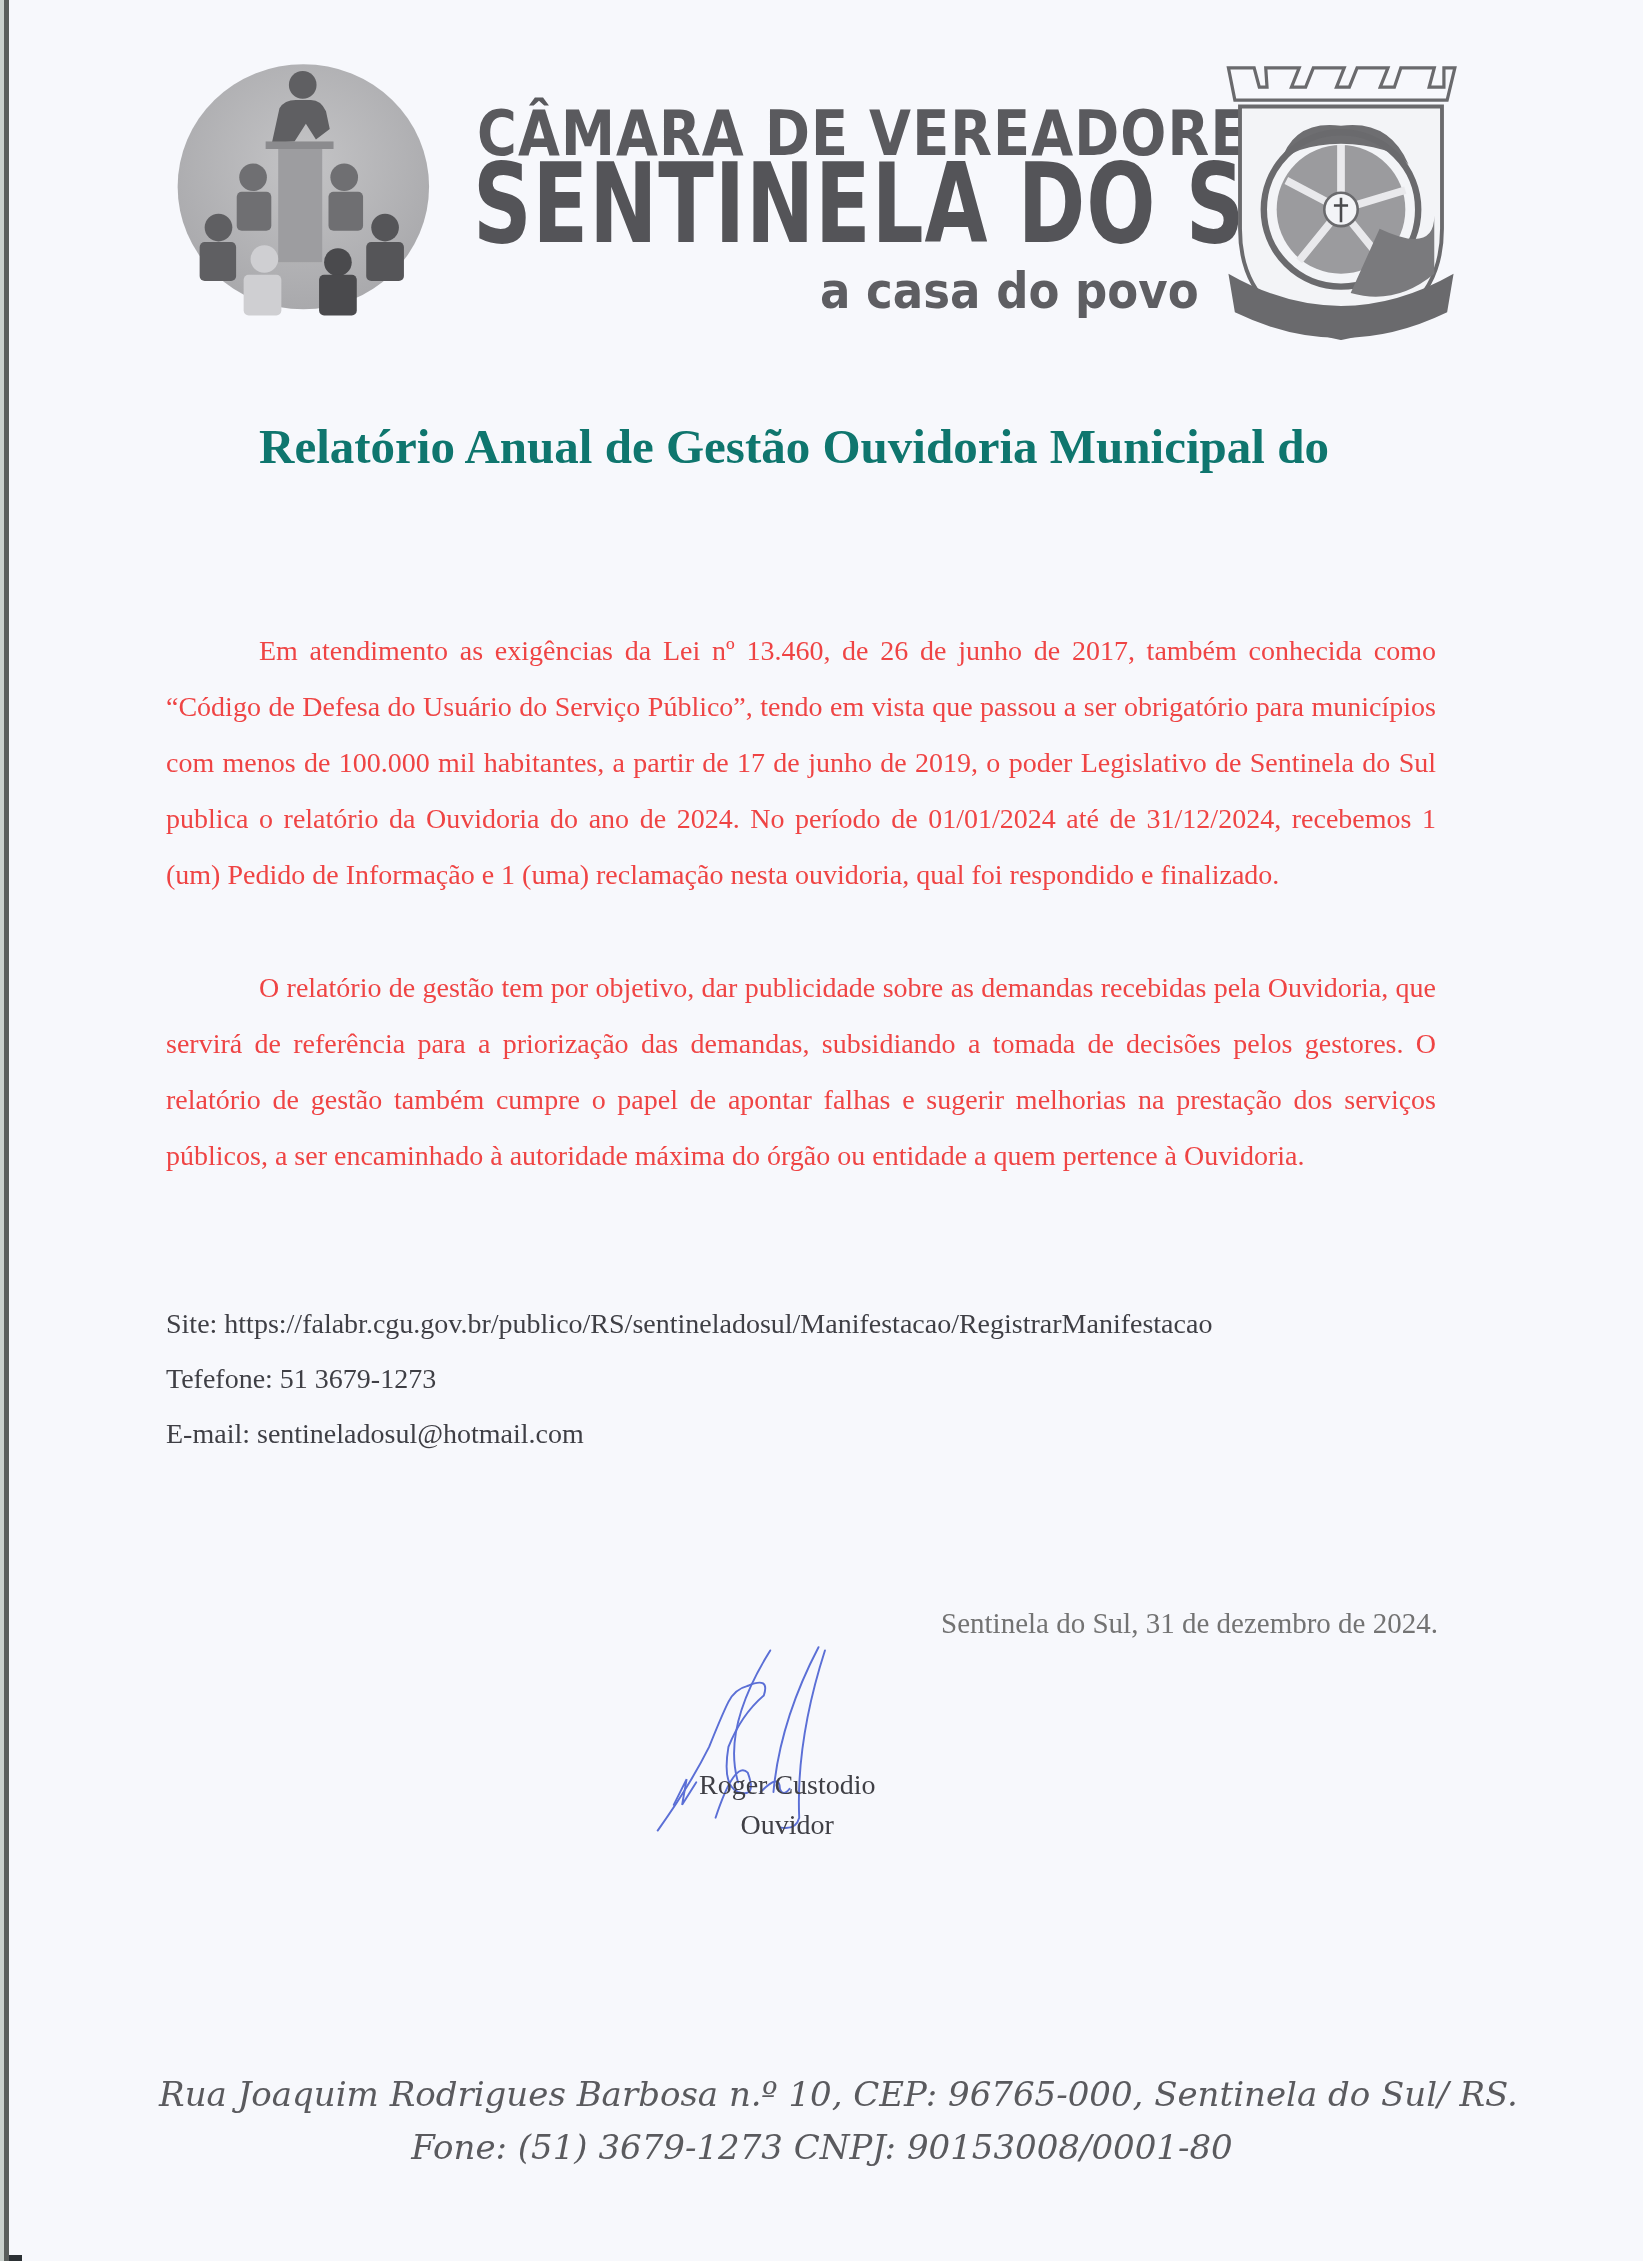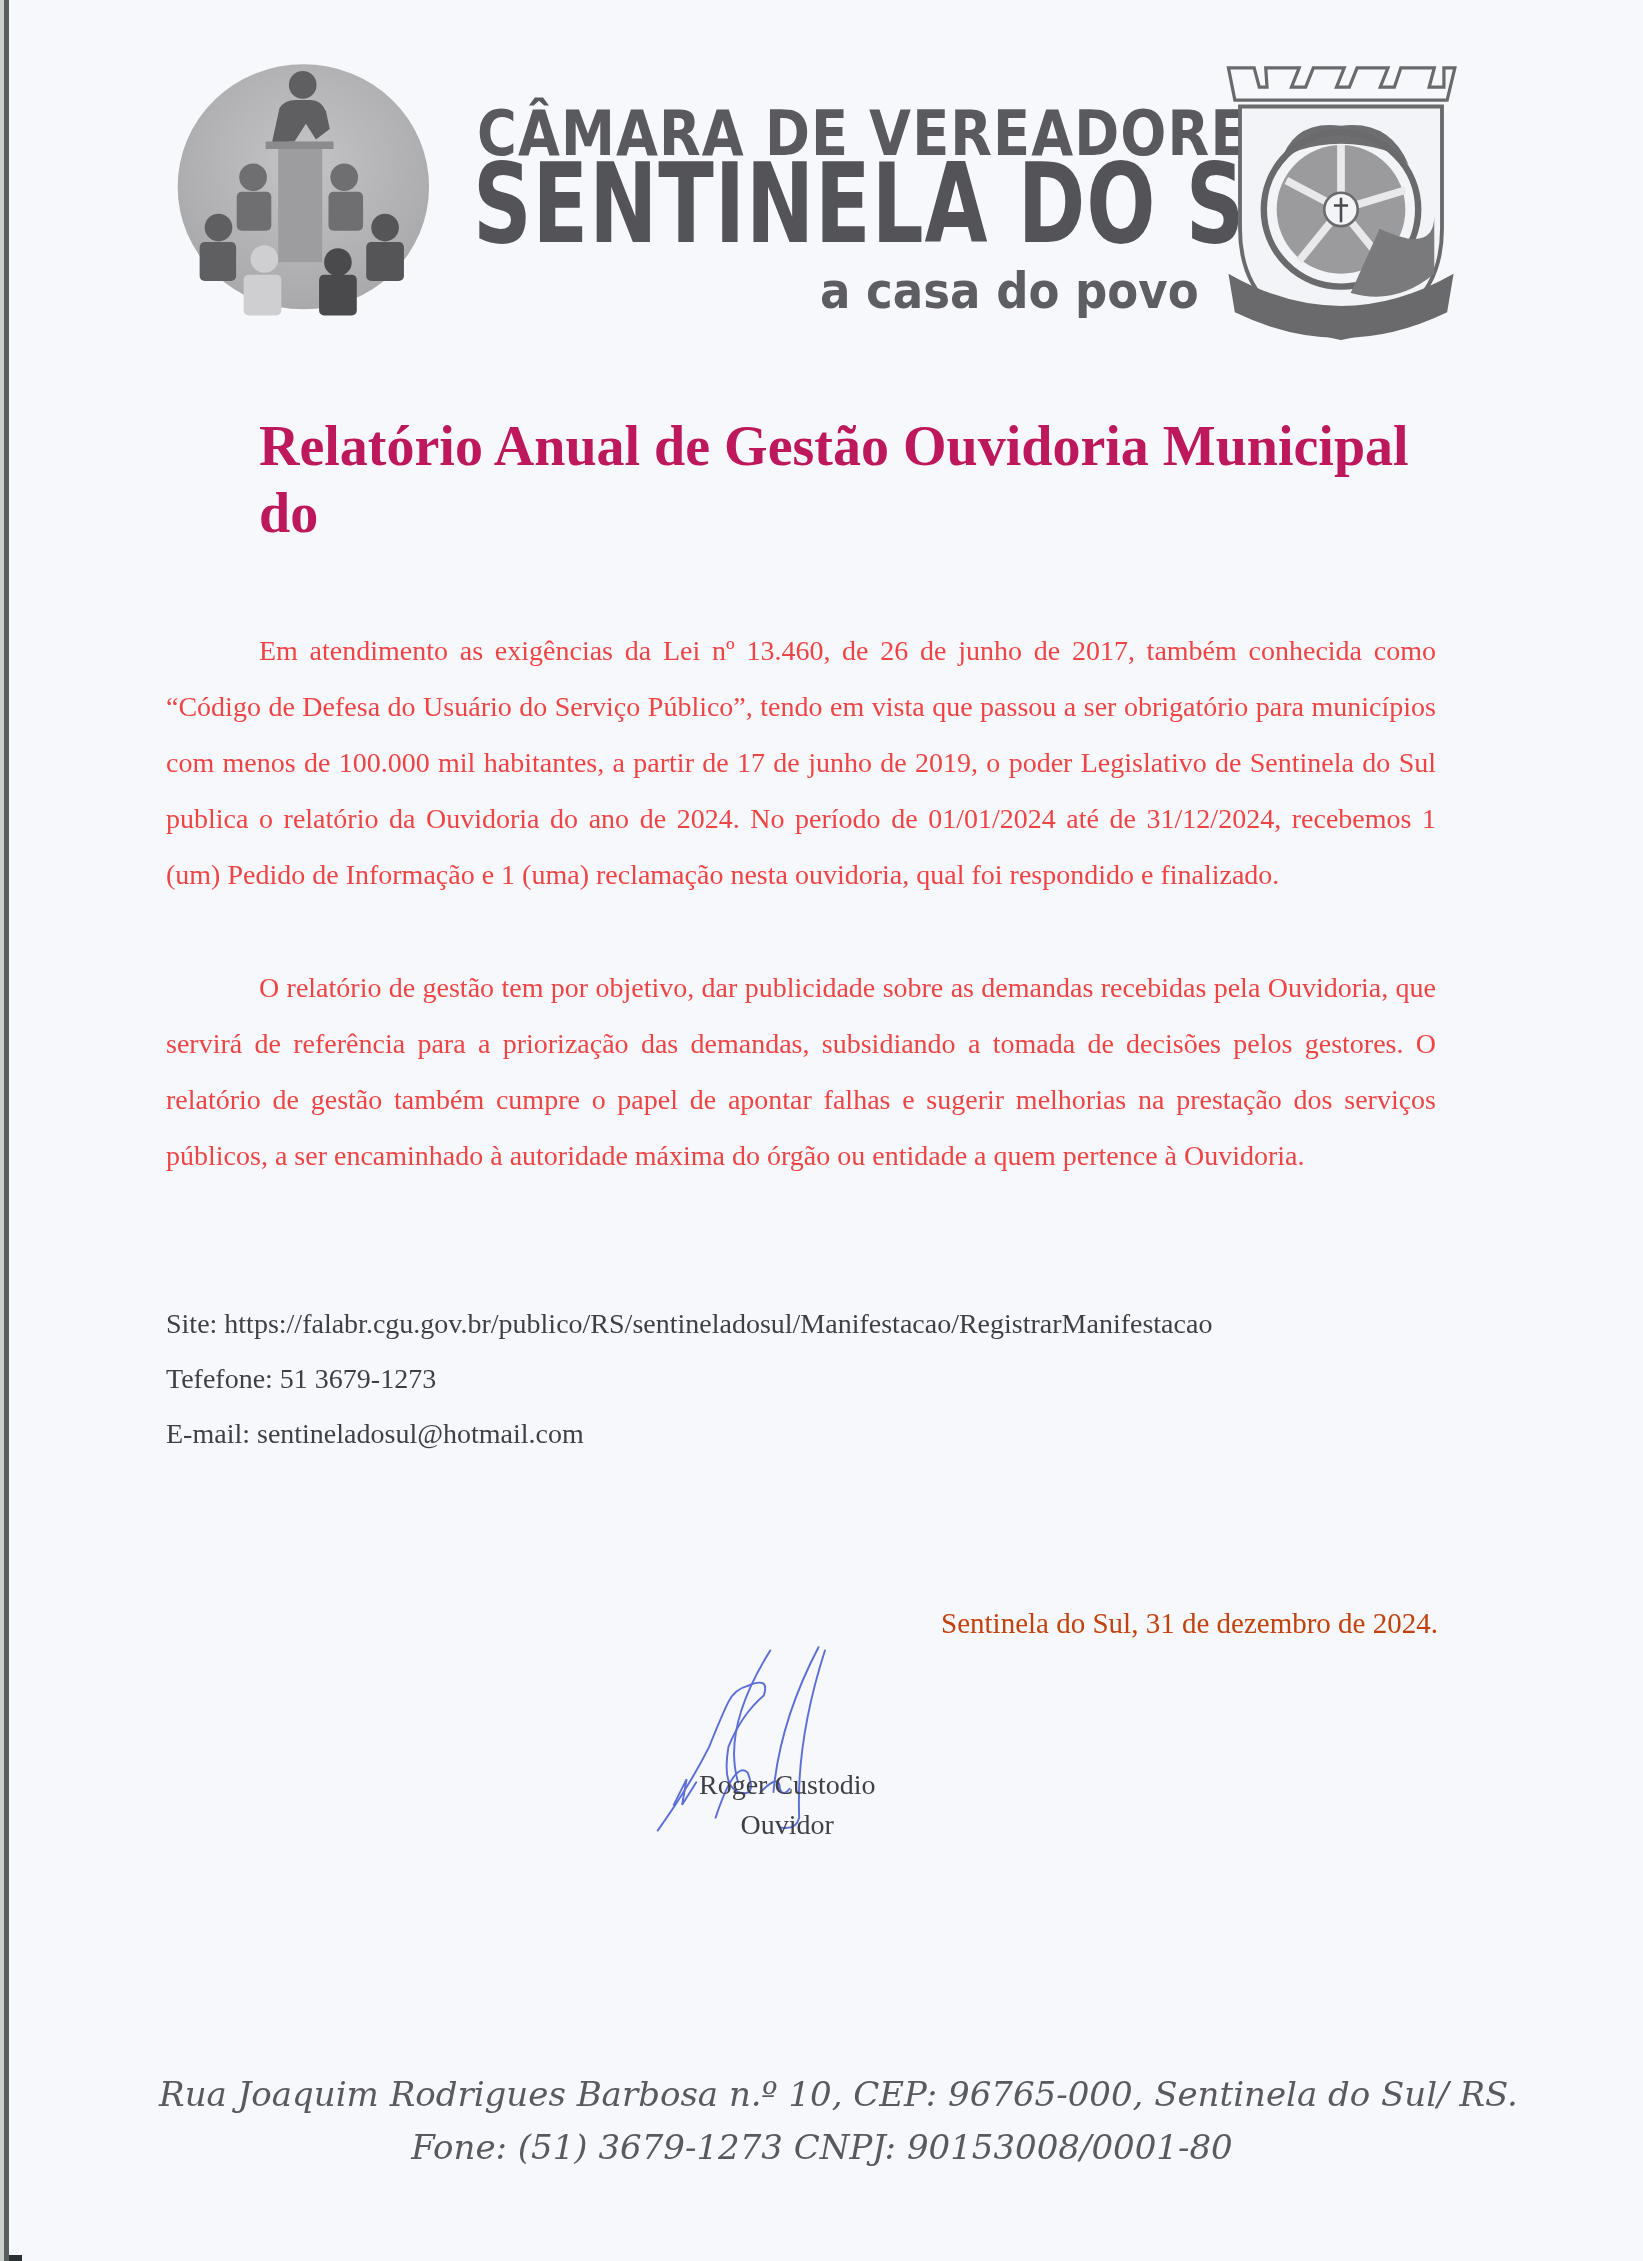--- a/index.html
+++ b/index.html
@@ -35,38 +35,38 @@
   .casa {
     position: absolute; right: 13px; top: 166px; font-family: "DejaVu Sans", sans-serif;
     font-weight: bold; font-size: 49px; color: #5e5e62;
     transform: scaleX(0.92); transform-origin: right top; white-space: nowrap;
   }
   .crest { position: absolute; left: 1222px; top: 61px; width: 238px; height: 284px; }
 
   
   .title {
     position: absolute; left: 166px; top: 413px; width: 1289px;
-    font-weight: bold; font-size: 56px; line-height: 67px; color: #be185d;
+    font-weight: bold; font-size: 49px; line-height: 67px; color: #0f766e;
   }
   .title .l1 { display: block; padding-left: 93px; }
   .title .l2 { display: block; }
 
   
   .para {
     position: absolute; left: 166px; width: 1270px;
     font-size: 28px; line-height: 56px; text-align: justify; text-align-last: left;
     color: #ef4444;
   }
   .para .indent { display: inline-block; width: 93px; }
   .p1 { top: 623px; }
   .p2 { top: 960px; }
   .contacts { position: absolute; left: 166px; top: 1296px; font-size: 28px; line-height: 55px; color: #3f3f45; }
   .contacts div { white-space: nowrap; }
 
-  .date { position: absolute; right: 206px; top: 1607px; font-size: 29px; color: #c2410c; white-space: nowrap; }
+  .date { position: absolute; right: 206px; top: 1607px; font-size: 29px; color: #737373; white-space: nowrap; }
   .signature { position: absolute; left: 651px; top: 1644px; width: 335px; height: 193px; }
   .signer { position: absolute; left: 699px; top: 1765px; font-size: 28px; line-height: 40px; text-align: center; color: #3f3f45; }
   .signer div { white-space: nowrap; }
 
   .footer {
     position: absolute; left: 0; width: 1644px; top: 2068px; text-align: center;
     font-family: "DejaVu Serif", serif; font-style: italic; font-size: 34px; line-height: 53px; color: #5a5a5e;
   }
   .footer .f1 { padding-left: 33px; }
   .footer .f2 { padding-left: 0; }

